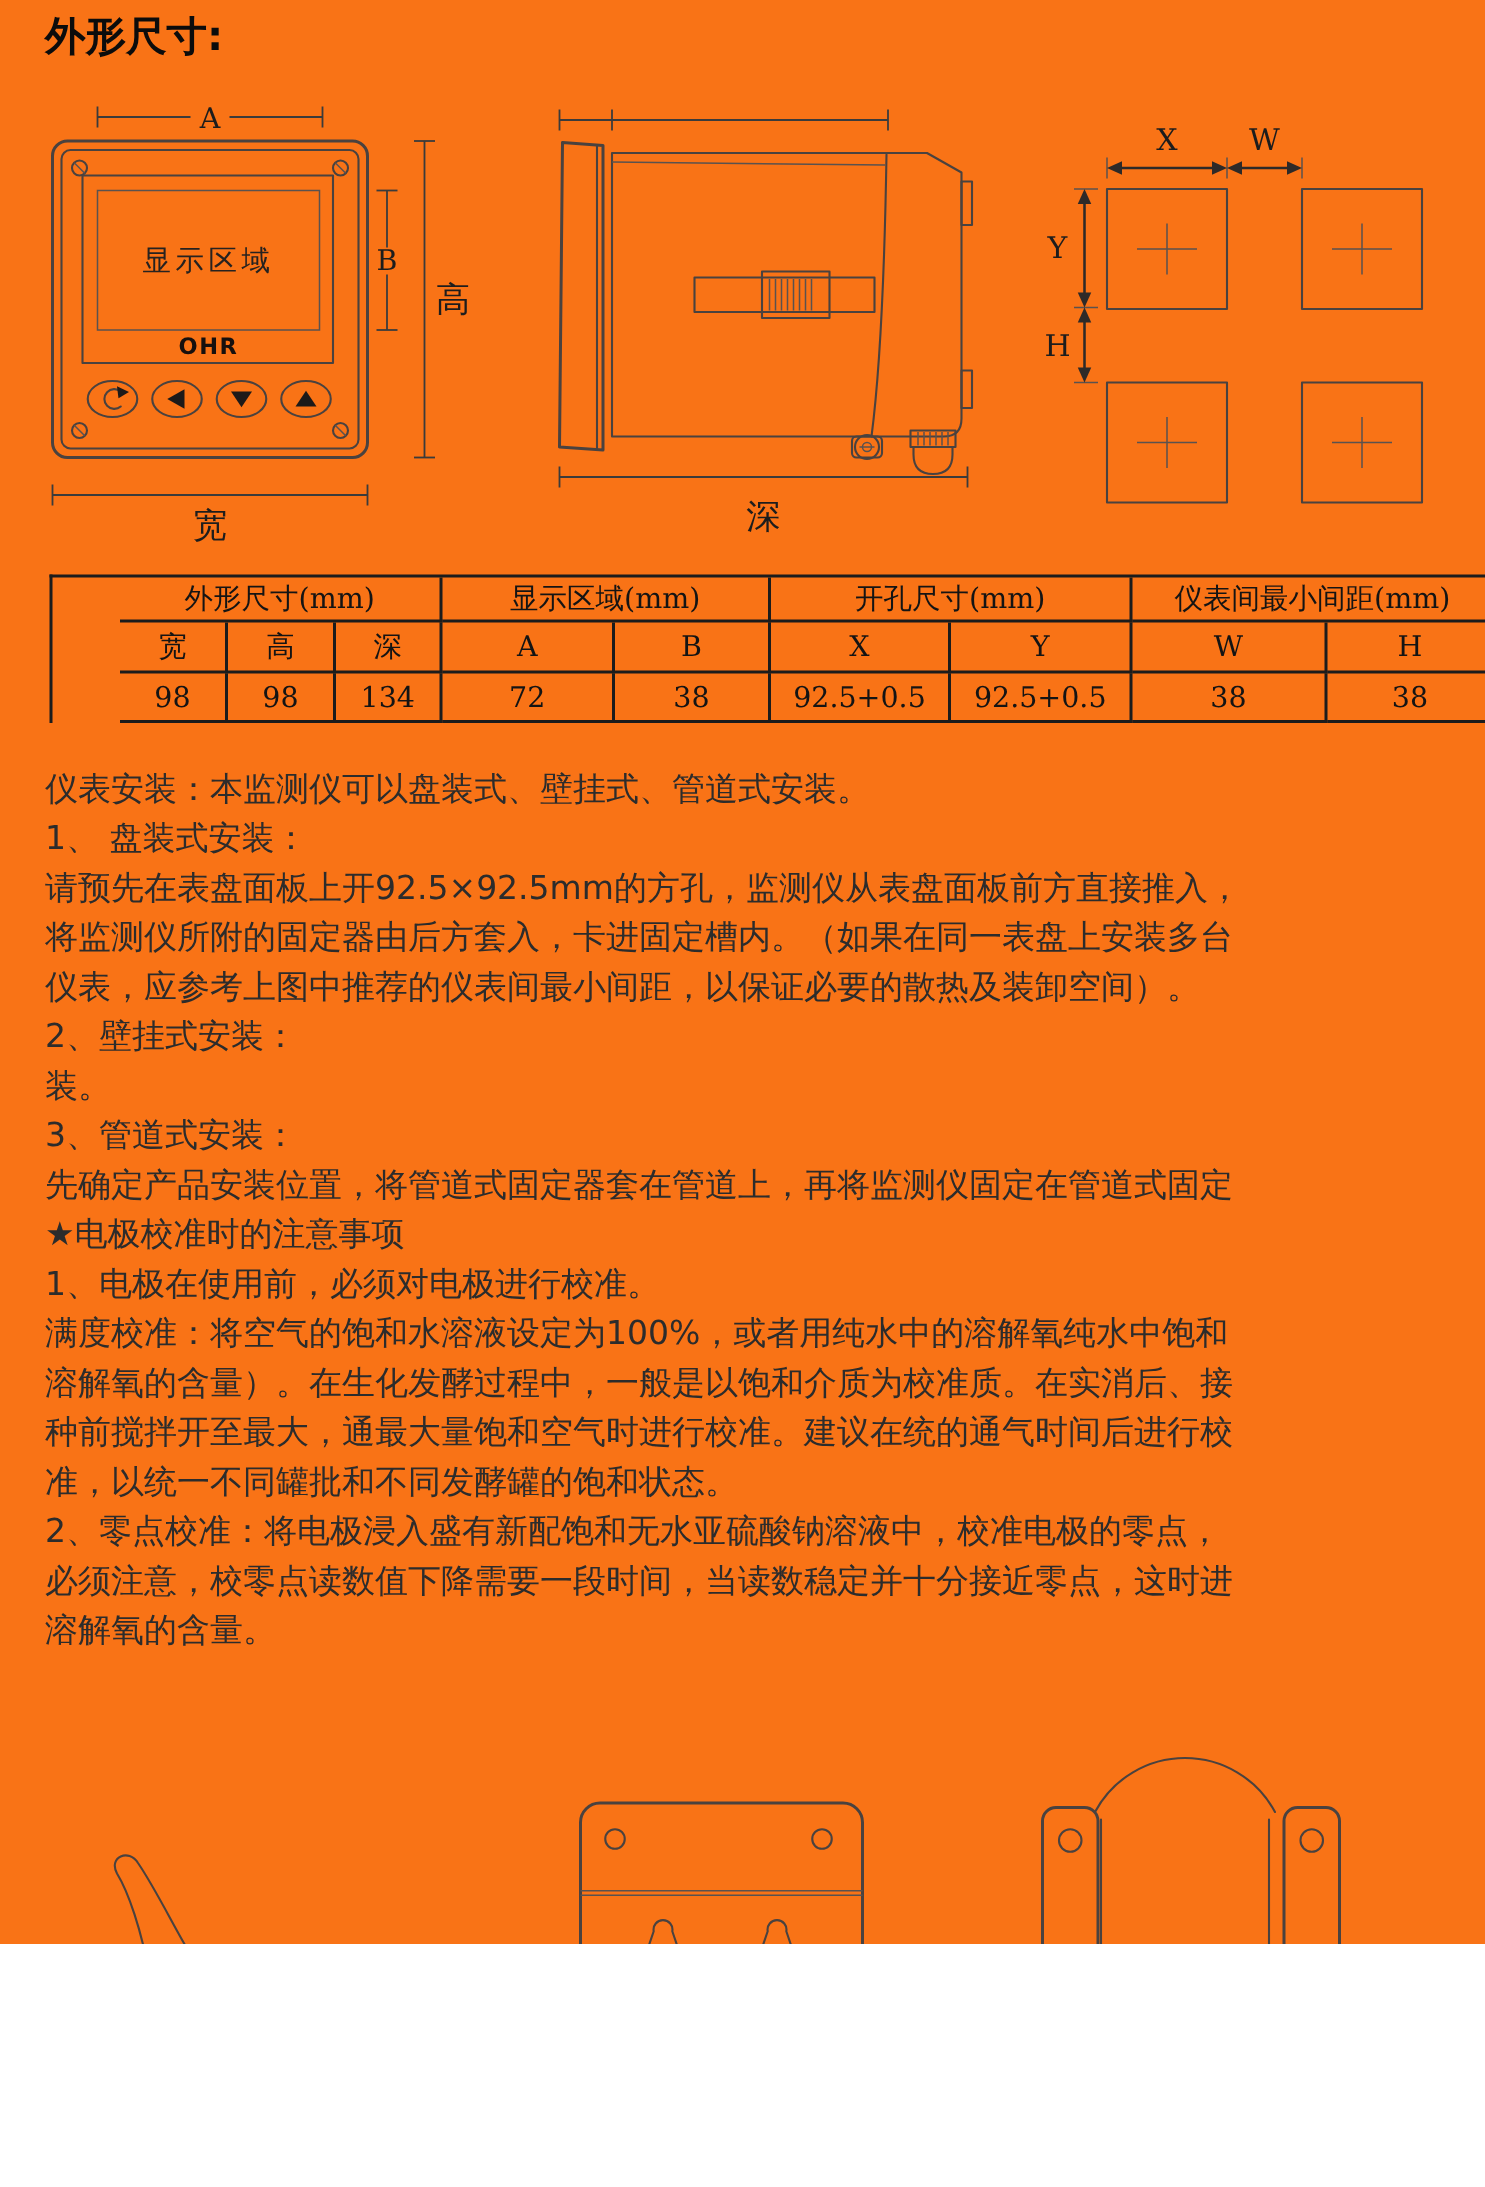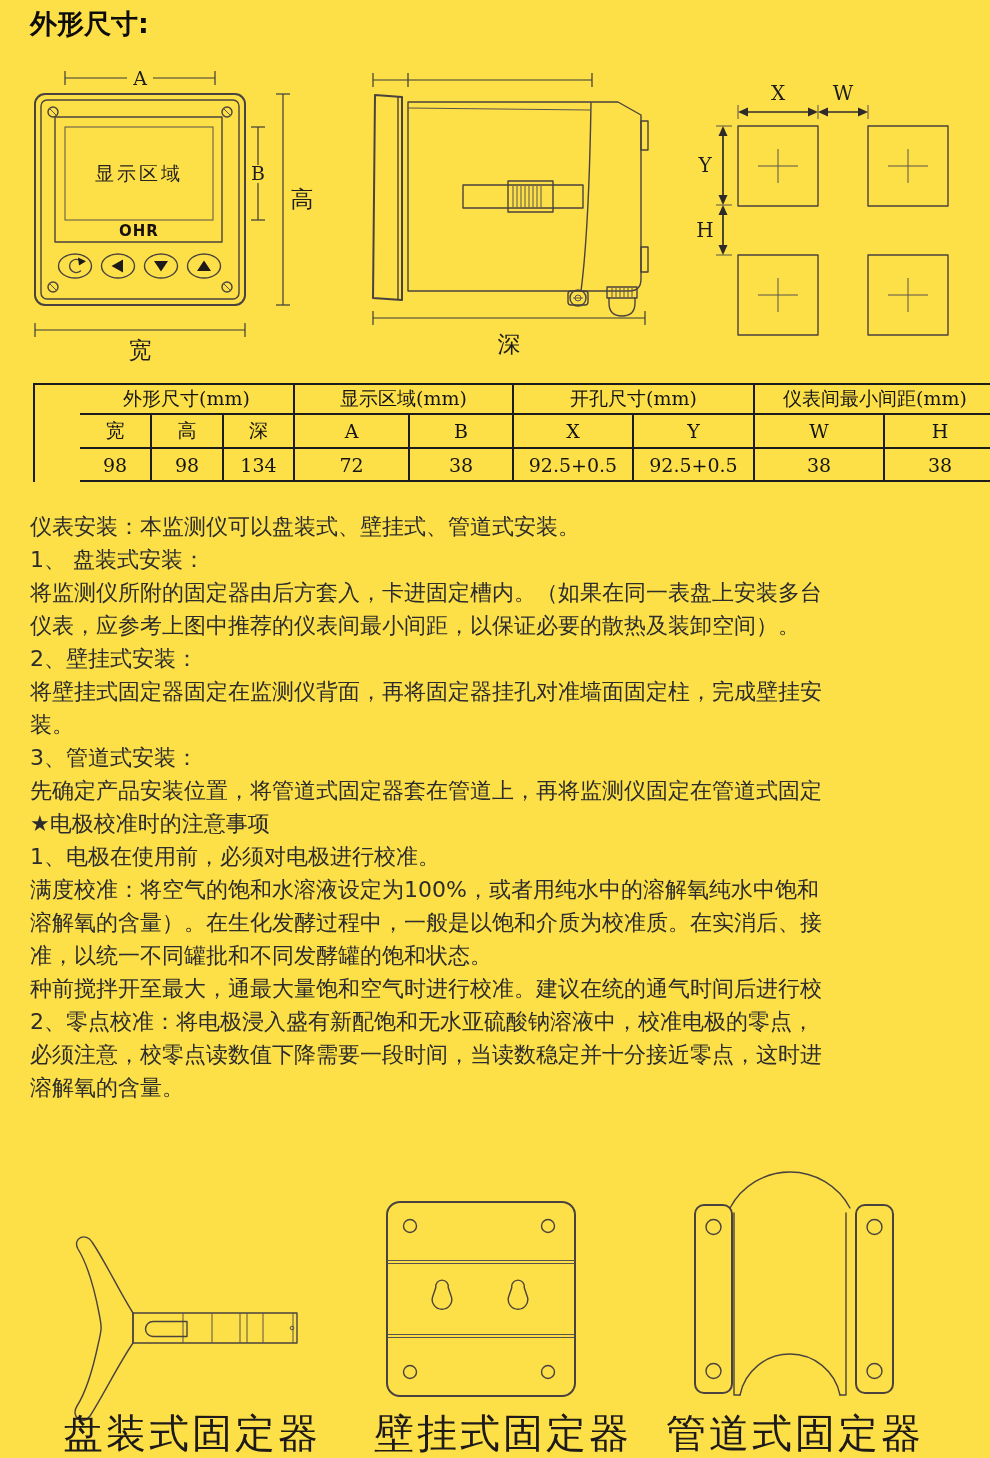--- a/index.html
+++ b/index.html
@@ -1,16 +1,16 @@
 <!DOCTYPE html>
 <html><head>
 <meta charset="utf-8">
 <style>
   html,body{margin:0;padding:0;}
-  .page{position:relative;width:990px;height:1458px;background:#fde047;overflow:hidden;
+  .page{position:relative;width:990px;height:1296px;background:#f97316;overflow:hidden;
         font-family:"DejaVu Sans",sans-serif;color:#2d2d2d;}
   .page-title{position:absolute;left:30px;top:6px;font-size:27px;font-weight:bold;color:#0c0c0c;}
   svg{position:absolute;overflow:visible;}
   .ln{stroke:#4a423f;fill:none;stroke-width:1.4;stroke-linecap:round;stroke-linejoin:round;}
   .ln2{stroke:#4a423f;fill:none;stroke-width:2;stroke-linecap:round;stroke-linejoin:round;}
   .thin{stroke:#5a524f;fill:none;stroke-width:1;}
   .dim{stroke:#3b3b3b;fill:none;stroke-width:1.2;}
   .dimb{stroke:#2e2a28;fill:none;stroke-width:1.7;}
   .ah{fill:#2e2a28;stroke:none;}
   .fillicon{fill:#1d1a19;stroke:none;}
@@ -209,33 +209,33 @@
     <div class="cell">38</div>
     <div class="cell">92.5+0.5</div>
     <div class="cell">92.5+0.5</div>
     <div class="cell">38</div>
     <div class="cell">38</div>
   </div>
 
   <div class="instructions">
     <div class="tline">仪表安装：本监测仪可以盘装式、壁挂式、管道式安装。</div>
     <div class="tline">1、 盘装式安装：</div>
+    <div class="tline">请预先在表盘面板上开92.5×92.5mm的方孔，监测仪从表盘面板前方直接推入，</div>
     <div class="tline">将监测仪所附的固定器由后方套入，卡进固定槽内。（如果在同一表盘上安装多台</div>
     <div class="tline">仪表，应参考上图中推荐的仪表间最小间距，以保证必要的散热及装卸空间）。</div>
     <div class="tline">2、壁挂式安装：</div>
-    <div class="tline">将壁挂式固定器固定在监测仪背面，再将固定器挂孔对准墙面固定柱，完成壁挂安</div>
     <div class="tline">装。</div>
     <div class="tline">3、管道式安装：</div>
     <div class="tline">先确定产品安装位置，将管道式固定器套在管道上，再将监测仪固定在管道式固定</div>
     <div class="tline">★电极校准时的注意事项</div>
     <div class="tline">1、电极在使用前，必须对电极进行校准。</div>
     <div class="tline">满度校准：将空气的饱和水溶液设定为100%，或者用纯水中的溶解氧纯水中饱和</div>
     <div class="tline">溶解氧的含量）。在生化发酵过程中，一般是以饱和介质为校准质。在实消后、接</div>
+    <div class="tline">种前搅拌开至最大，通最大量饱和空气时进行校准。建议在统的通气时间后进行校</div>
     <div class="tline">准，以统一不同罐批和不同发酵罐的饱和状态。</div>
-    <div class="tline">种前搅拌开至最大，通最大量饱和空气时进行校准。建议在统的通气时间后进行校</div>
     <div class="tline">2、零点校准：将电极浸入盛有新配饱和无水亚硫酸钠溶液中，校准电极的零点，</div>
     <div class="tline">必须注意，校零点读数值下降需要一段时间，当读数稳定并十分接近零点，这时进</div>
     <div class="tline">溶解氧的含量。</div>
   </div>
 
   <svg style="left:55px;top:1195px" width="260" height="230" viewBox="0 0 260 230">
     <path class="ln" d="M 78,118 C 64,96 50,66 37,47 C 31,37 17,43 23,54 C 31,67 39,92 44,118 C 47,133 47,133 43,150 C 37,178 29,200 22,211 C 15,222 28,231 35,221 C 49,199 63,170 78,148 Z"></path>
     <rect class="ln" x="78" y="118" width="164" height="30"></rect>
     <path class="thin" d="M128,118 V148 M157,118 V148 M185,118 V148 M192,118 V148 M208,118 V148 M238,118 V148"></path>
     <path class="ln" d="M132,126.5 L98,126.5 A7.5,7.5 0 0 0 98,141.5 L132,141.5 M132,126.5 L132,141.5"></path>

